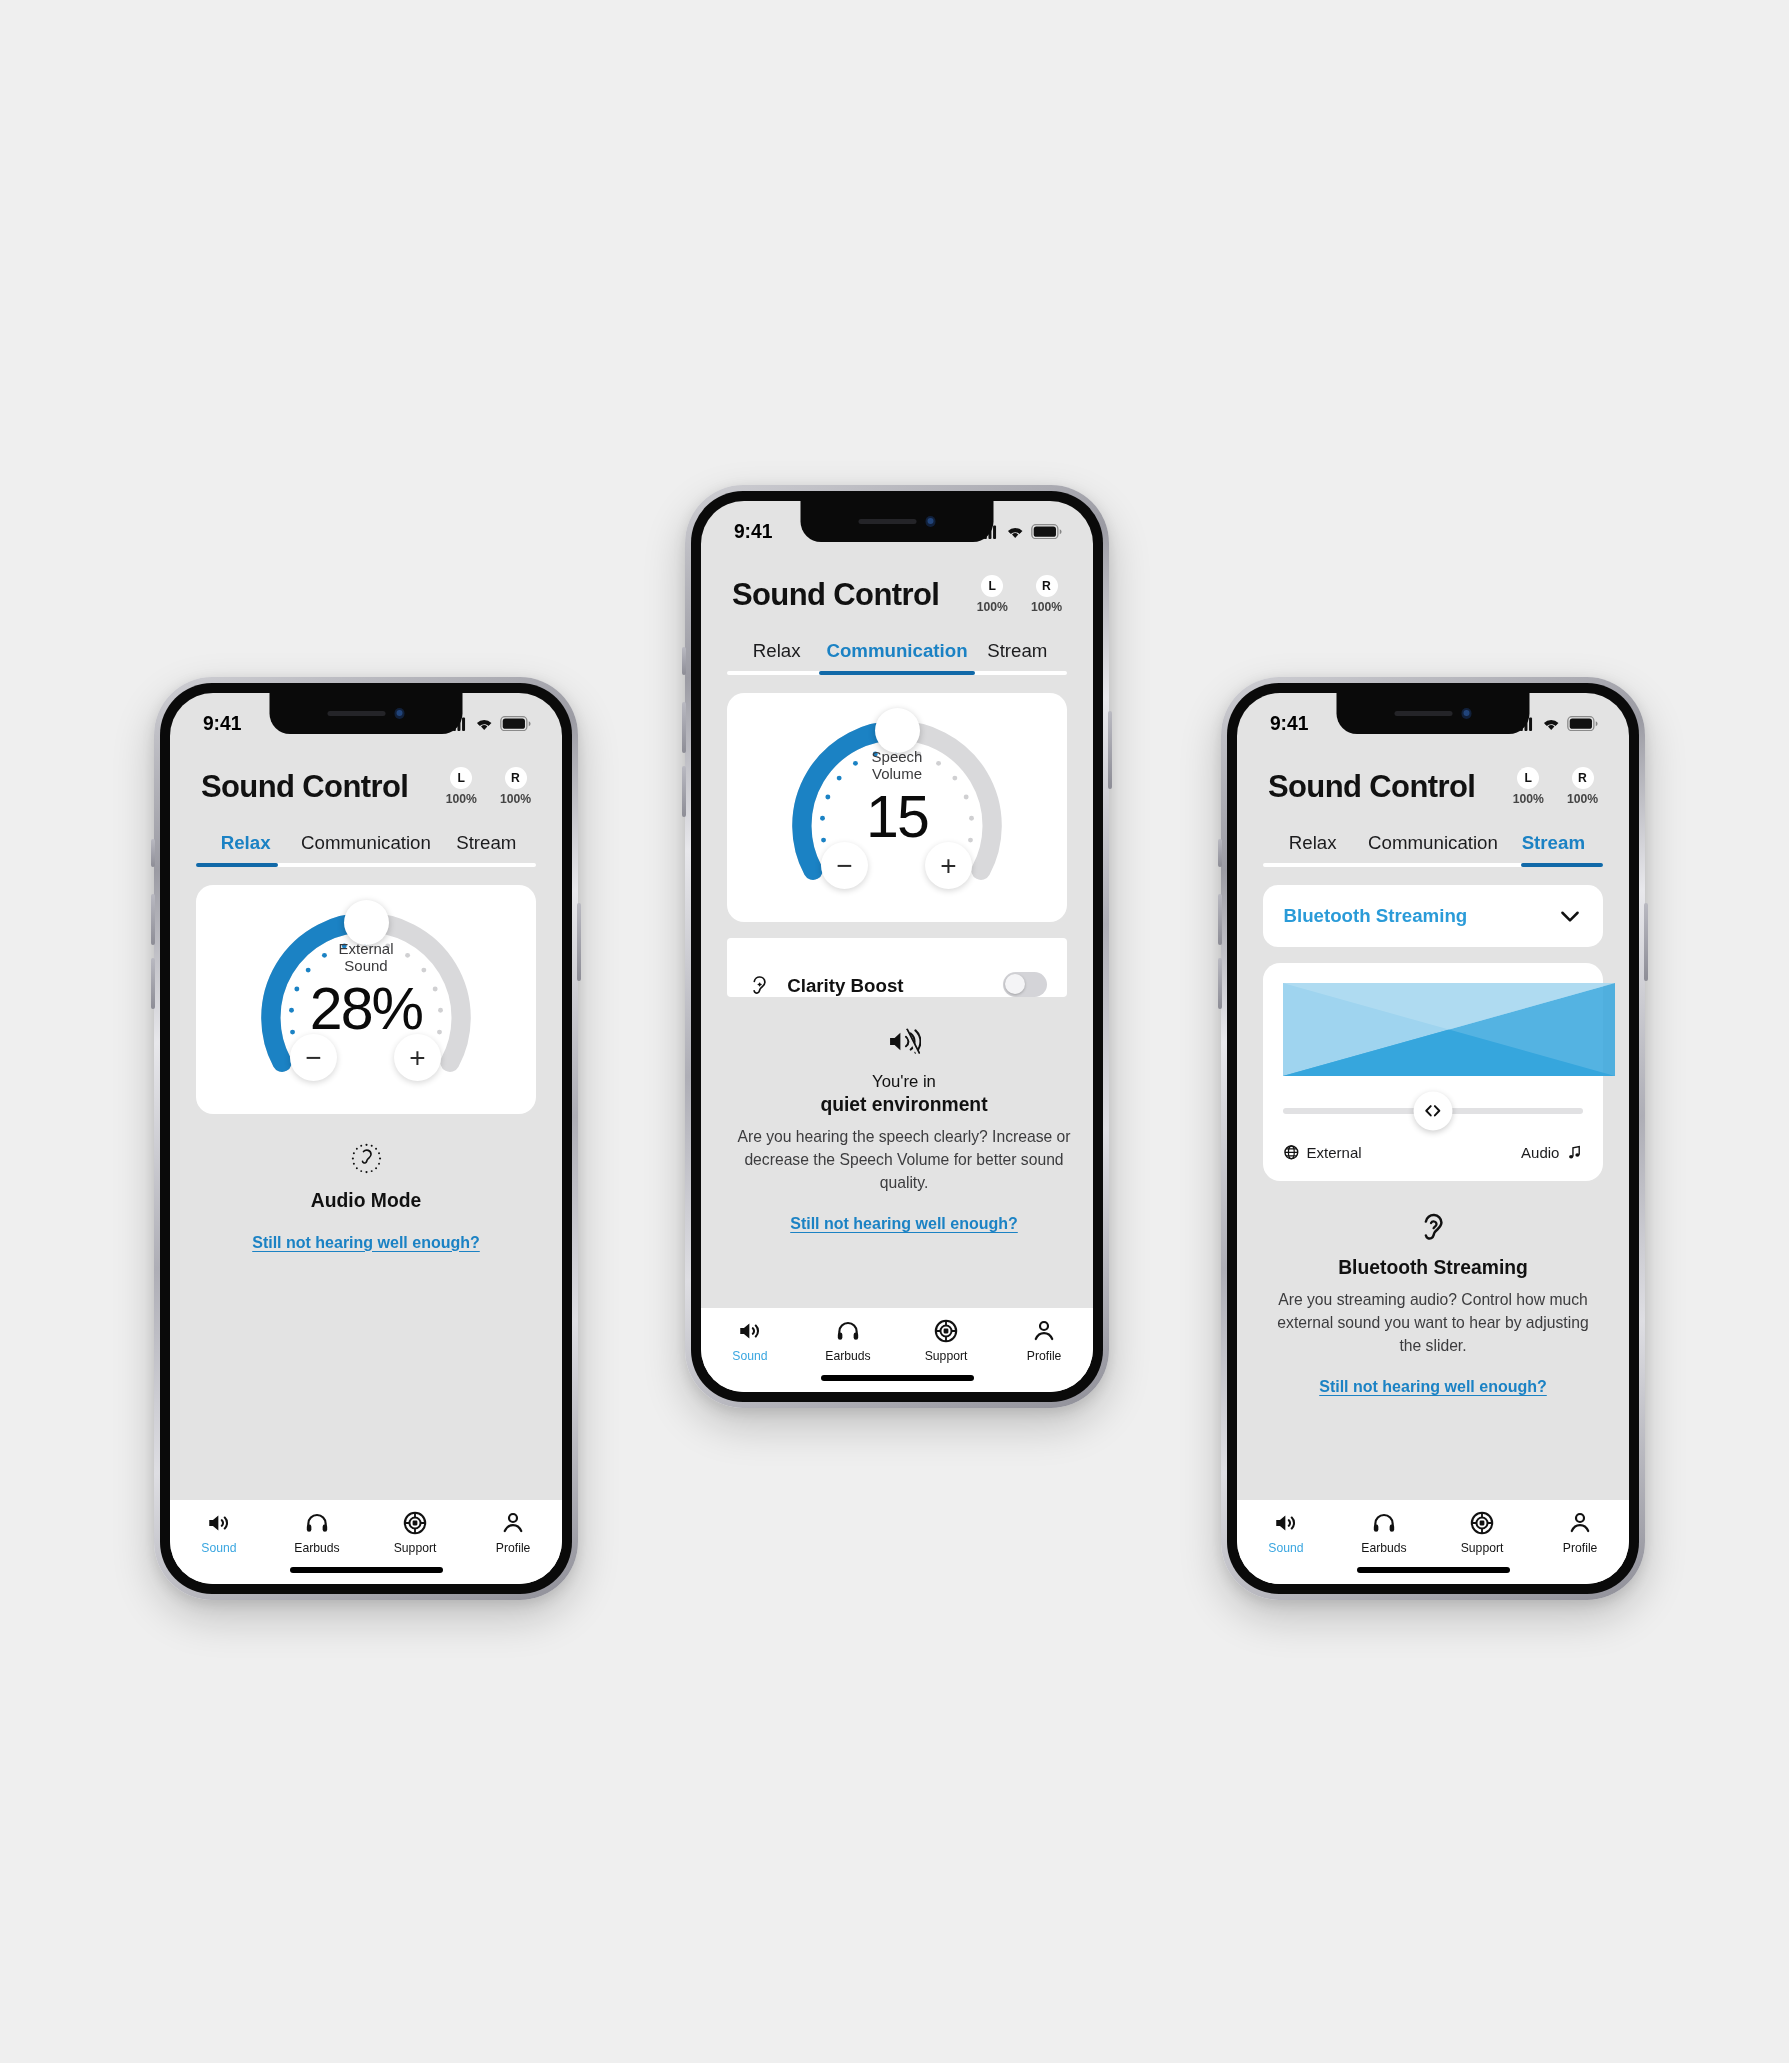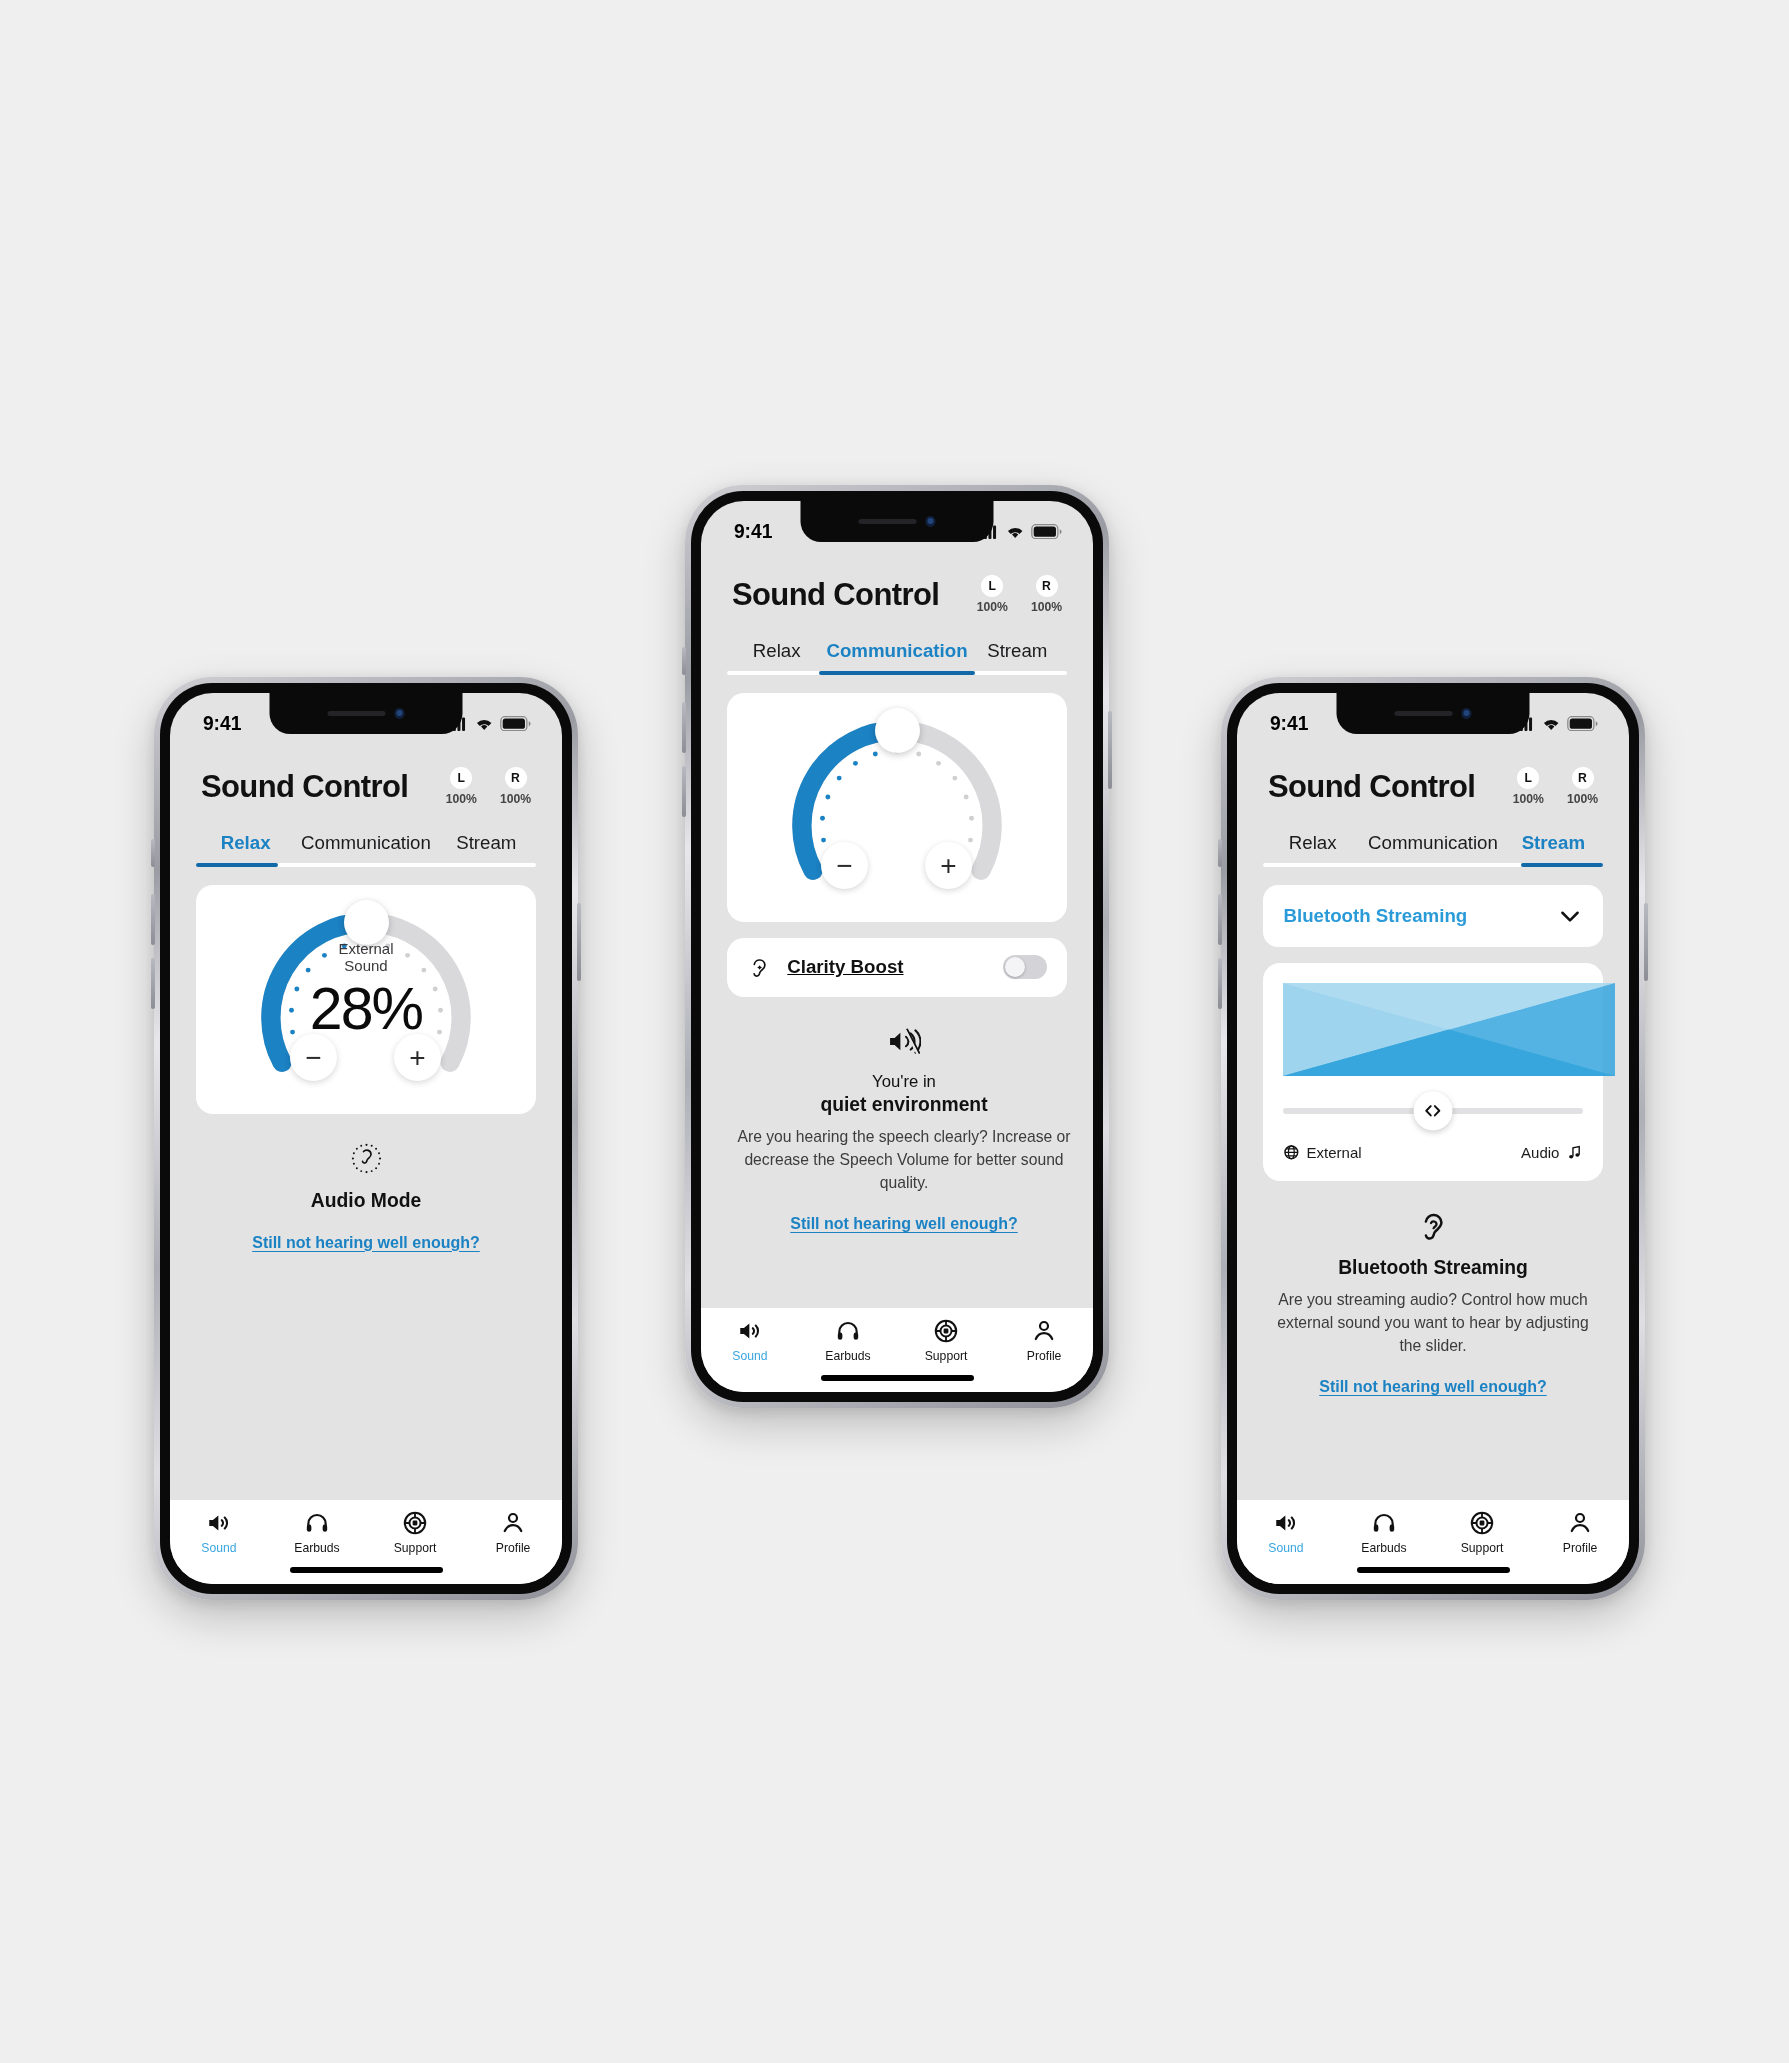--- a/index.html
+++ b/index.html
@@ -180,25 +180,24 @@
     position: absolute;
     border-radius: 50%;
     background: #fff;
     box-shadow: 0 1.9px 7.5px rgba(0,0,0,0.22);
     display:flex; align-items:center; justify-content:center;
   }
 
   
   .row-toggle {
     display: flex;
-    align-items: center;
+    align-items: flex-end;
     background: #fff;
-    border-radius: 17px;
+    border-radius: 4px;
     flex: 0 0 auto;
-    text-decoration: underline;
   }
   .row-toggle .lbl { font-weight: bold; color: #111; flex: 1; }
   .switch {
     border-radius: 931px;
     background: #d4d4d8;
     position: relative;
     flex: 0 0 auto;
   }
   .switch .thumb {
     position: absolute;
@@ -551,20 +550,27 @@
                 <circle cx="143.93" cy="48.07" r="2.6482752" fill="#1b82c4"></circle>
                 <circle cx="167.25" cy="51.53" r="2.6482752" fill="#d0d0d2"></circle>
                 <circle cx="188.57" cy="61.60" r="2.6482752" fill="#d0d0d2"></circle>
                 <circle cx="206.05" cy="77.42" r="2.6482752" fill="#d0d0d2"></circle>
                 <circle cx="218.19" cy="97.63" r="2.6482752" fill="#d0d0d2"></circle>
                 <circle cx="223.96" cy="120.49" r="2.6482752" fill="#d0d0d2"></circle>
                 <circle cx="222.84" cy="144.04" r="2.6482752" fill="#d0d0d2"></circle>
                 <circle cx="214.94" cy="166.26" r="2.6482752" fill="#d0d0d2"></circle>
       <polygon points="138.746592,23.431478399999982 149.109408,23.431478399999982 143.928,33.794294399999984" fill="#1b82c4"></polygon>
     </svg>
+          <div class="dial-center" style="top:43px">
+            <div class="dial-label" style="font-size:15px">
+              <div>Speech</div>
+                  <div>Volume</div>
+            </div>
+            <div class="dial-value" style="font-size:59px;margin-top:5.1px">15</div>
+          </div>
           <div class="knob" style="left:112px;top:2.3px;
                       width:45px;height:45px"></div>
           <div class="step-btn" style="left:58px;top:136px;width:47px;height:47px;font-size:28px">−</div>
           <div class="step-btn" style="left:162px;top:136px;width:47px;height:47px;font-size:28px">+</div>
         </div>
       </div>
       <div class="row-toggle" style="margin:15.4px 26px 0 26px;height:59px;padding:0 20.6px;gap:15.4px">
         <span>
               <svg width="24.4" height="24.4" viewBox="0 0 30 32">
         <path d="M8.6 12.4a7 7 0 0 1 13.9.9c0 4.3-4.4 6-6.2 8.8-1.2 1.9-.6 4.3-3 5.2-2.2.9-4.5-.4-4.9-2.5" fill="none" stroke="#111" stroke-width="2.2" stroke-linecap="round" stroke-linejoin="round"></path>

